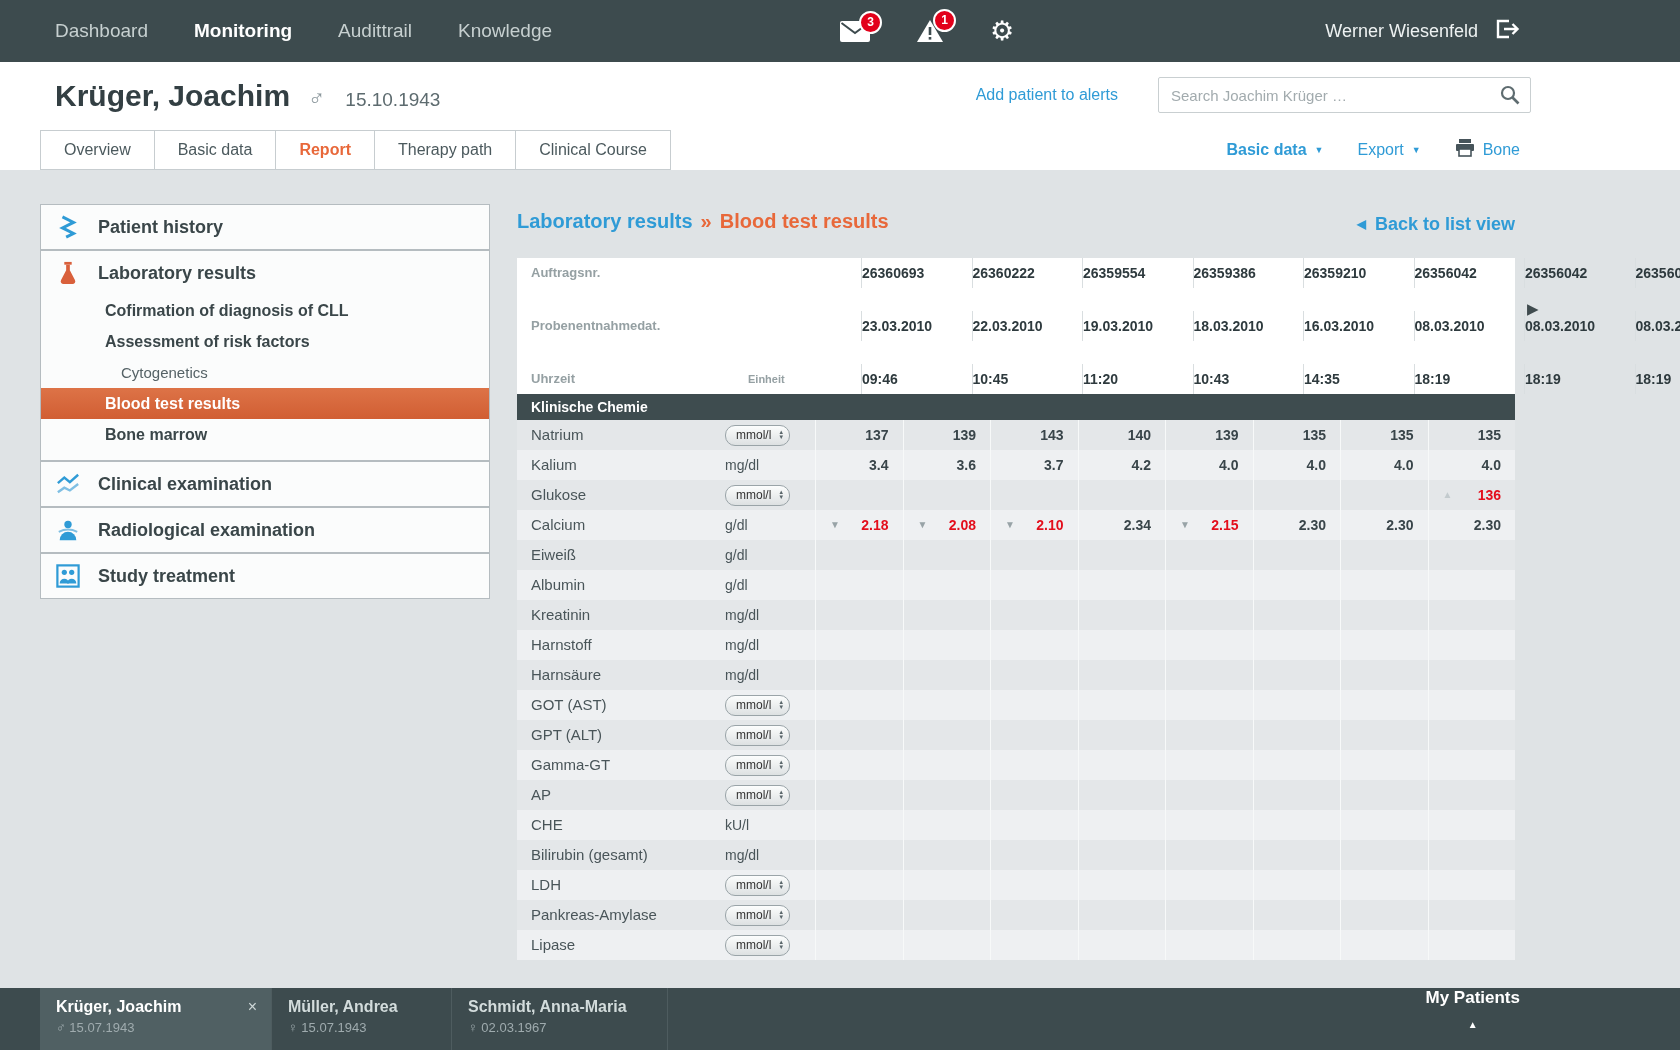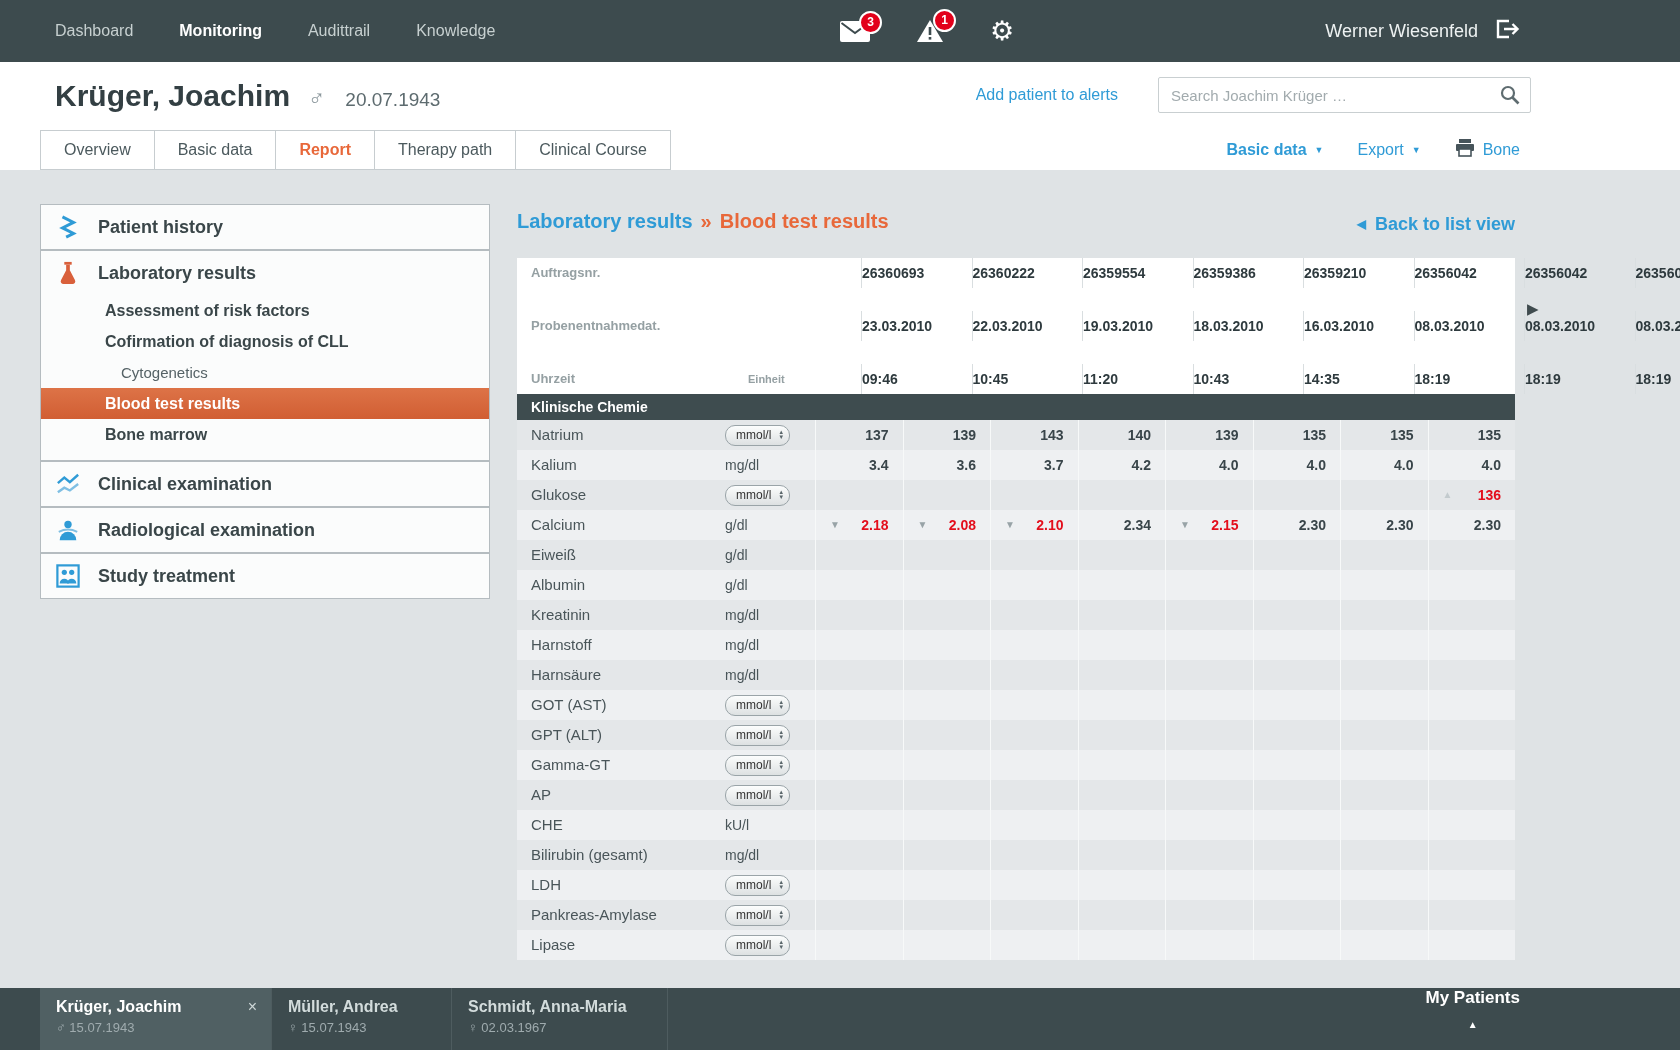--- a/index.html
+++ b/index.html
@@ -1,21 +1,21 @@
 <!DOCTYPE html>
 <html><head>
 <meta charset="utf-8">
 <style>
   html,body{margin:0;padding:0;background:#c9ced1;font-family:"Liberation Sans",sans-serif;}
   .app{position:relative;width:1680px;height:1050px;background:#dfe3e5;overflow:hidden;}
 
   
   .topnav{position:absolute;top:0;left:0;right:0;height:62px;background:#3d4b4e;}
   .nav-items{position:absolute;left:55px;top:0;height:62px;display:flex;gap:46px;align-items:center;}
-  .nav-item{font-size:16px;color:#c7d0d0;cursor:pointer;}
+  .nav-item{font-size:19px;color:#c7d0d0;cursor:pointer;}
   .nav-item.active{color:#ffffff;font-weight:700;}
   .nav-icons{position:absolute;left:840px;top:0;height:62px;display:flex;gap:46px;align-items:center;}
   .icon-wrap{position:relative;display:inline-flex;cursor:pointer;}
   .badge{position:absolute;top:-10px;right:-12px;min-width:15px;height:15px;padding:2px;background:#e2001a;border:2px solid #ffffff;border-radius:50%;color:#fff;font-size:12px;font-weight:700;line-height:15px;text-align:center;}
   .gear-glyph{font-size:27px;color:#ffffff;cursor:pointer;line-height:1;}
   .nav-user{position:absolute;right:160px;top:0;height:62px;display:flex;align-items:center;gap:16px;}
   .nav-user .uname{color:#eef2f2;font-size:18px;text-align:center;}
 
   
   .pheader{position:absolute;top:62px;left:0;right:0;height:68px;background:#ffffff;}
@@ -132,21 +132,21 @@
             <path d="M10 12 H23 M18.5 7 L23.5 12 L18.5 17" stroke="#ffffff" stroke-width="2.4" fill="none"></path>
           </svg>
       </span>
     </div>
   </header>
 
   <section class="pheader">
     <div class="pname-row">
       <h1>Krüger, Joachim</h1>
       <span class="gender-sym">♂</span>
-      <span class="dob">20.07.1943</span>
+      <span class="dob">15.10.1943</span>
     </div>
     <a class="add-alerts">Add patient to alerts</a>
     <div class="searchbox">
       <input placeholder="Search Joachim Krüger …" style="">
       <span class="mag">
         <svg width="20" height="20" viewBox="0 0 20 20">
             <circle cx="8" cy="8" r="6" stroke="#5e6c70" stroke-width="2.2" fill="none"></circle>
             <path d="M12.5 12.5 L18.5 18.5" stroke="#5e6c70" stroke-width="2.6"></path>
           </svg>
       </span>
@@ -201,22 +201,22 @@
         <div class="side-head">
           <span class="s-icon">
             <svg width="24" height="26" viewBox="0 0 26 26">
                 <rect x="9" y="1" width="8" height="3" fill="#d9603b"></rect>
                 <path d="M11 4 V10 L5.5 20.5 A3 3 0 0 0 8.2 25 H17.8 A3 3 0 0 0 20.5 20.5 L15 10 V4 Z" fill="#d9603b"></path>
               </svg>
           </span>
           <span>Laboratory results</span>
         </div>
         <div class="sub-list">
+            <div class="sub-item">Cofirmation of diagnosis of CLL</div>
             <div class="sub-item">Assessment of risk factors</div>
-            <div class="sub-item">Cofirmation of diagnosis of CLL</div>
             <div class="sub-item plain">Cytogenetics</div>
             <div class="sub-item selected">Blood test results</div>
             <div class="sub-item">Bone marrow</div>
           </div>
       </div>
 
       <div class="side-box">
         <div class="side-head">
           <span class="s-icon">
             <svg width="24" height="26" viewBox="0 0 26 26">

